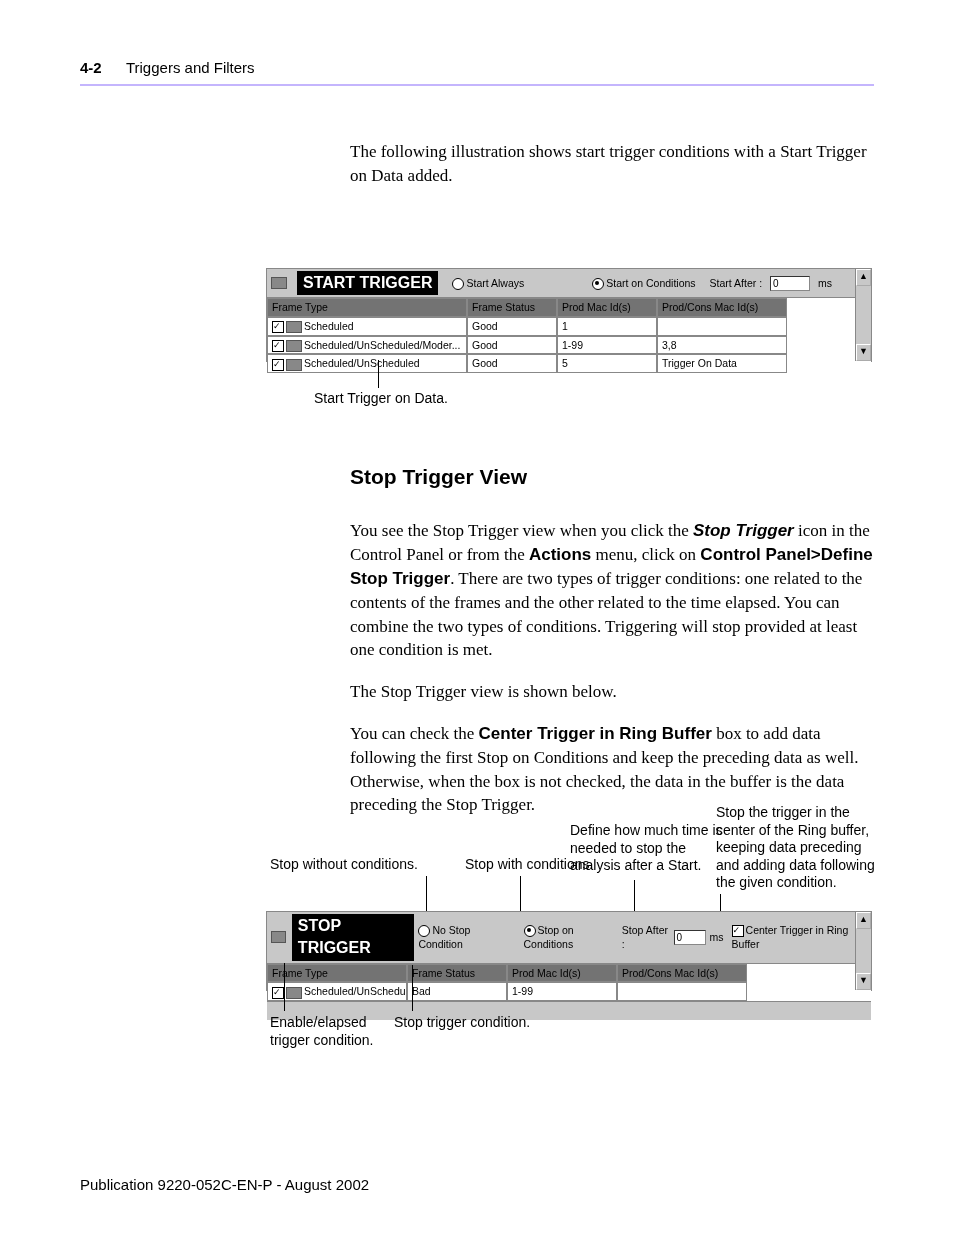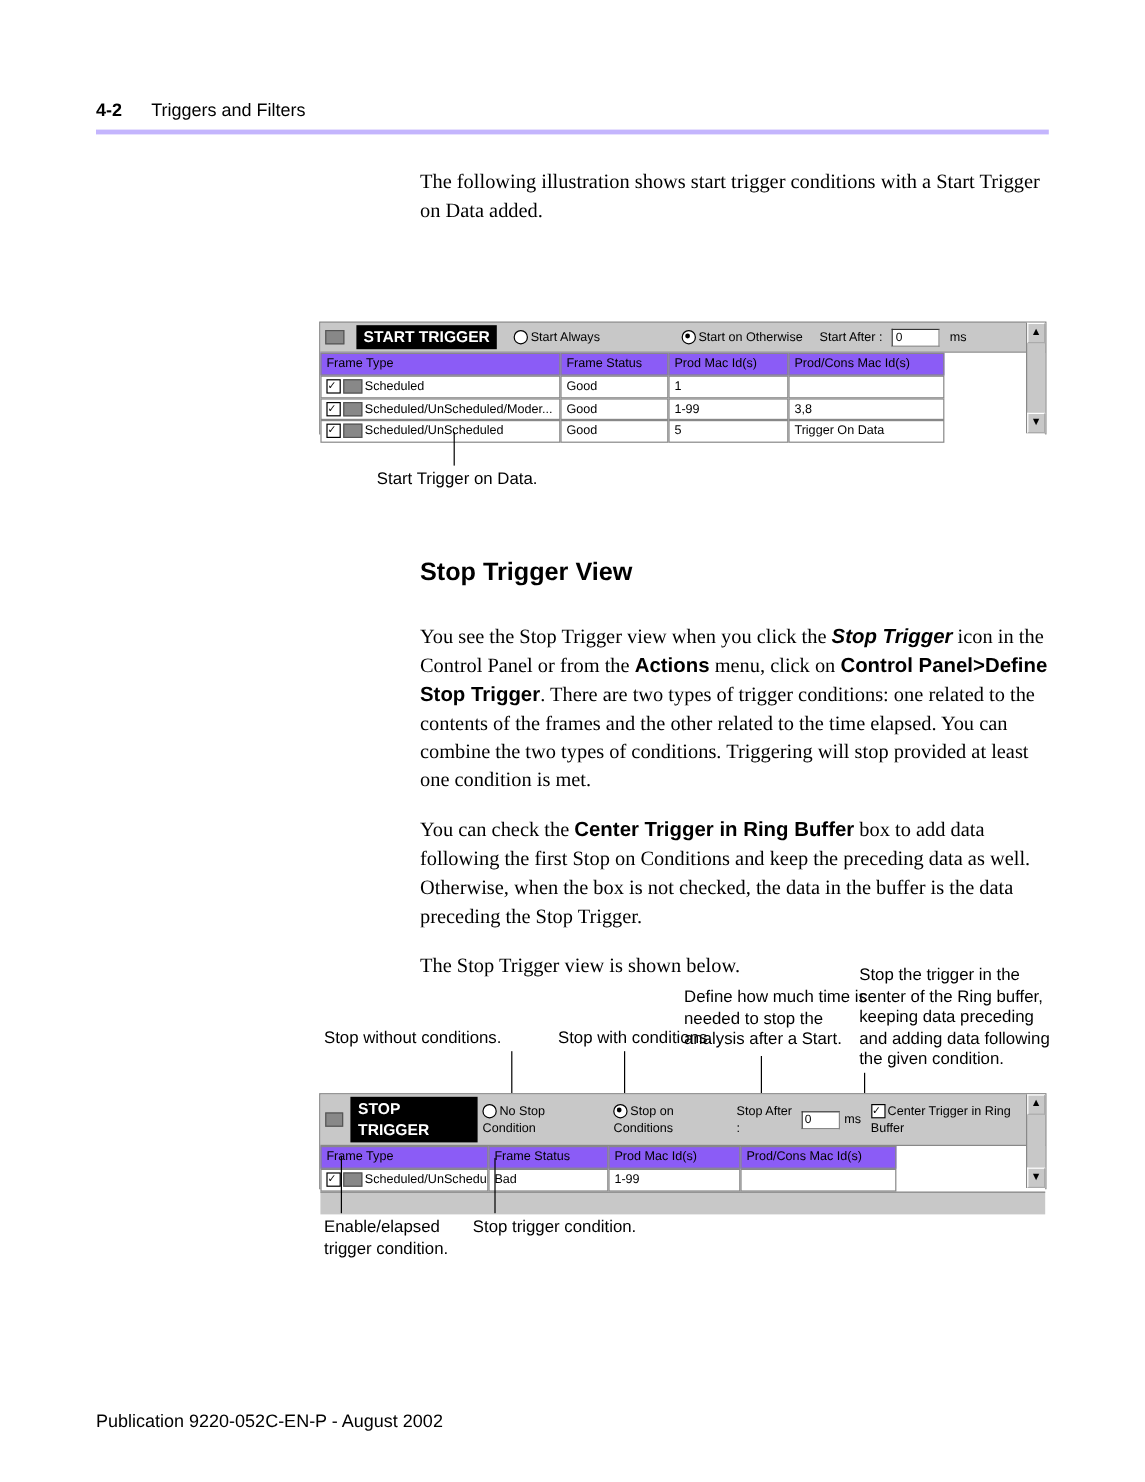--- a/index.html
+++ b/index.html
@@ -10,62 +10,62 @@
     font-family:Georgia, 'Times New Roman', serif;
     color:#000;
     position:relative;
     font-size:17px;
     line-height:1.4;
   }
   .sans { font-family:Arial, Helvetica, sans-serif; }
 
   
   .hdr {
-    position:absolute; left:80px; right:80px; top:80px;
-    border-bottom:4px solid #c4b5fd; padding-bottom:4px;
+    position:absolute; left:80px; right:80px; top:56px;
+    border-bottom:2px solid #c4b5fd; padding-bottom:4px;
   }
   .hdr .pn { font-weight:bold; font-size:15px; }
   .hdr .ch { font-size:15px; margin-left:20px; }
 
   
   .body-col { position:absolute; left:350px; right:80px; }
   .p { margin:0 0 18px 0; }
 
   
   .shot {
     position:absolute;
     background:#c8c8c8;
     border:1px solid #888;
     font-family:"MS Sans Serif", Tahoma, Arial, sans-serif;
     font-size:10.5px;
     color:#000;
   }
   .titlebar {
-    background:#000; color:#fff; font-weight:bold; font-size:13px;
+    background:#000; color:#fff; font-weight:bold; font-size:16px;
     padding:1px 6px;
     display:inline-block;
   }
   .bar {
     background:#c8c8c8;
     display:flex; align-items:center; gap:8px;
     padding:2px 4px;
     border-bottom:1px solid #888;
   }
   .radio { width:10px;height:10px;border:1px solid #000;border-radius:50%;display:inline-block;background:#fff;vertical-align:middle;margin-right:2px;}
   .radio.sel::after{content:"";display:block;width:4px;height:4px;border-radius:50%;background:#000;margin:2px;}
   .tbox { background:#fff;border:1px inset #888;padding:0 2px;display:inline-block;min-width:34px;height:13px;font-size:10px;line-height:13px;}
   .grid {
     background:#fff;
   }
   .ghead, .grow { display:flex; }
   .ghead > div, .grow > div {
     border:1px solid #888; padding:1px 4px; font-size:10.5px;
     overflow:hidden; white-space:nowrap;
   }
-  .ghead > div { background:#8b5cf6; }
+  .ghead > div { background:#737373; }
   .c1{width:190px;} .c2{width:80px;} .c3{width:90px;} .c4{width:120px;}
   .cb1{width:130px;} .cb2{width:90px;} .cb3{width:100px;} .cb4{width:120px;}
   .chk { width:10px;height:10px;border:1px solid #000;background:#fff;display:inline-block;vertical-align:middle;margin-right:2px;}
   .chk::after{content:"✓";font-size:9px;line-height:9px;display:block;}
   .ic { width:14px;height:10px;background:#888;display:inline-block;vertical-align:middle;margin-right:2px;border:1px solid #555;}
   .scroll { position:absolute; right:0; top:0; bottom:0; width:15px; background:#c8c8c8;border-left:1px solid #888;}
   .scroll .up,.scroll .dn{height:15px;background:#c8c8c8;border:1px outset #fff;font-size:9px;text-align:center;line-height:13px;}
   .scroll .dn{position:absolute;bottom:0;left:0;right:0;}
 
   
@@ -94,21 +94,21 @@
 
 <div class="body-col" style="top:140px;">
   <p class="p">The following illustration shows start trigger conditions with a Start Trigger on Data added.</p>
 </div>
 
 <div class="shot" style="left:266px; top:268px; width:604px; height:92px;">
   <div class="bar">
     <span class="ic"></span>
     <span class="titlebar">START TRIGGER</span>
     <span style="margin-left:6px;"><span class="radio"></span><span>Start Always</span></span>
-    <span style="margin-left:60px;"><span class="radio sel"></span><span>Start on Otherwise</span></span>
+    <span style="margin-left:60px;"><span class="radio sel"></span><span>Start on Conditions</span></span>
     <span style="margin-left:6px;">Start After :</span>
     <span class="tbox">0</span>
     <span>ms</span>
   </div>
   <div class="grid">
     <div class="ghead">
       <div class="c1">Frame Type</div>
       <div class="c2">Frame Status</div>
       <div class="c3">Prod Mac Id(s)</div>
       <div class="c4">Prod/Cons Mac Id(s)</div>
@@ -139,24 +139,24 @@
 </div>
 <div class="vline" style="left:378px; top:360px; height:28px;"></div>
 <div class="call" style="left:314px; top:390px;">Start Trigger on Data.</div>
 
 <div class="body-col" style="top:462px;">
   <div class="h2">Stop Trigger View</div>
 
   <p class="p">
     <span>You see the Stop Trigger view when you click the </span><b><i class="sans">Stop Trigger</i></b><span> icon in the Control Panel or from the </span><b class="sans">Actions</b><span> menu, click on </span><b class="sans">Control Panel&gt;Define Stop Trigger</b><span>. There are two types of trigger conditions: one related to the contents of the frames and the other related to the time elapsed. You can combine the two types of conditions. Triggering will stop provided at least one condition is met.</span>
   </p>
+  <p class="p">The Stop Trigger view is shown below.</p>
   <p class="p">
     <span>You can check the </span><b class="sans">Center Trigger in Ring Buffer</b><span> box to add data following the first Stop on Conditions and keep the preceding data as well. Otherwise, when the box is not checked, the data in the buffer is the data preceding the Stop Trigger.</span>
   </p>
-  <p class="p">The Stop Trigger view is shown below.</p>
 </div>
 
 <div class="call" style="left:270px; top:856px; width:170px;">Stop without conditions.</div>
 <div class="call" style="left:465px; top:856px; width:160px;">Stop with conditions.</div>
 <div class="call" style="left:570px; top:822px; width:170px;">Define how much time is needed to stop the analysis after a Start.</div>
 <div class="call" style="left:716px; top:804px; width:160px;">Stop the trigger in the center of the Ring buffer, keeping data preceding and adding data following the given condition.</div>
 
 <div class="vline" style="left:426px; top:876px; height:35px;"></div>
 <div class="vline" style="left:520px; top:876px; height:35px;"></div>
 <div class="vline" style="left:634px; top:880px; height:31px;"></div>

